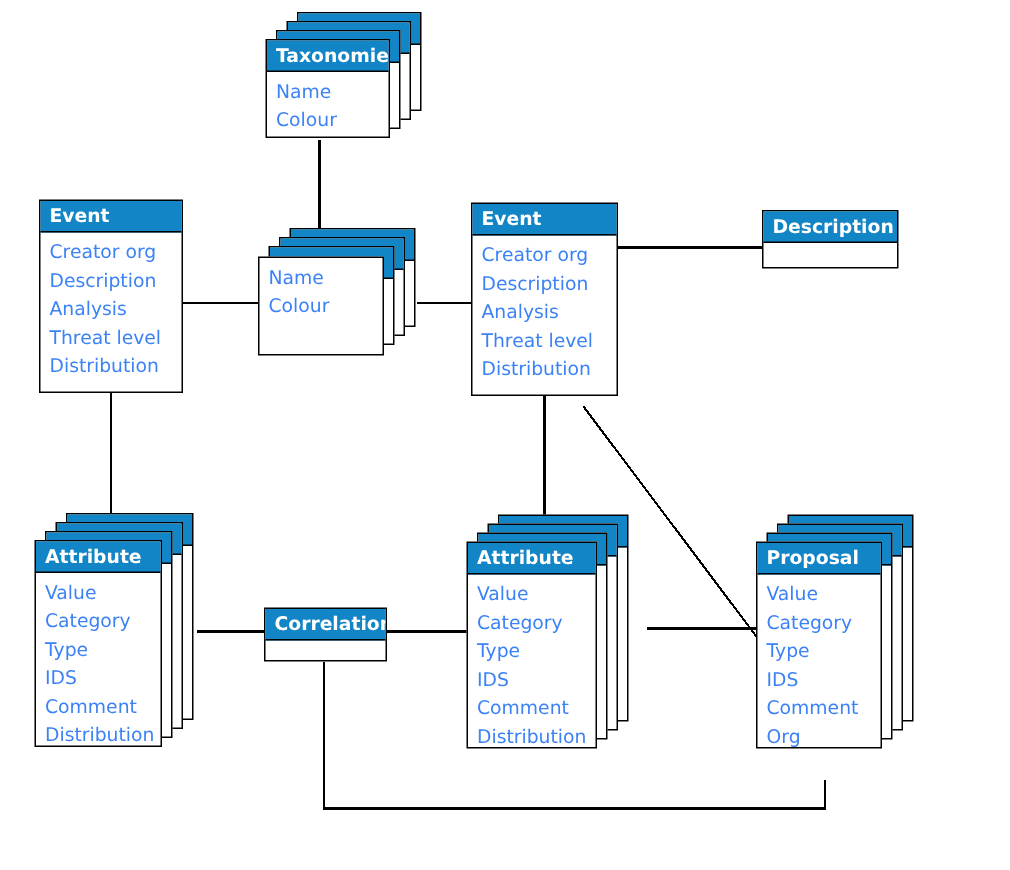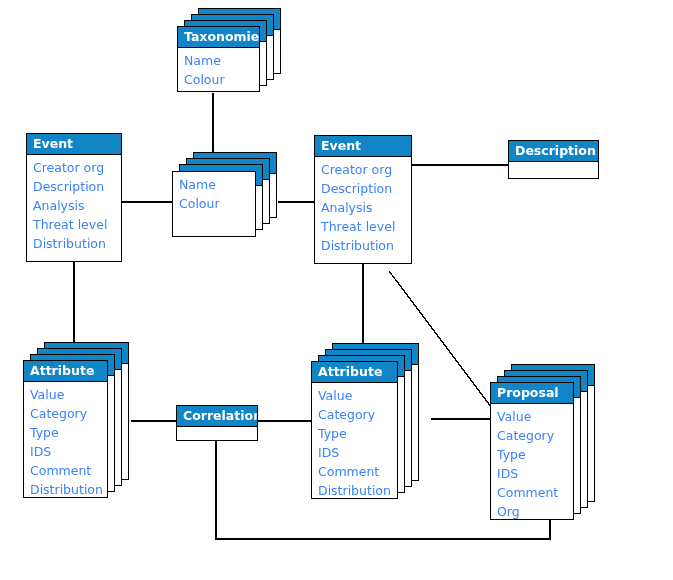--- a/index.html
+++ b/index.html
@@ -207,21 +207,21 @@
         <div class="fld">Value</div>
         <div class="fld">Category</div>
         <div class="fld">Type</div>
         <div class="fld">IDS</div>
         <div class="fld">Comment</div>
         <div class="fld">Distribution</div>
       </div>
     </div>
   </div>
 
-  <div class="node" style="left:490px;top:343px;width:120px;height:160px;margin-top:21px;">
+  <div class="node" style="left:504px;top:343px;width:120px;height:160px;">
     <div class="ghost" style="left:21px;top:0px;width:84px;height:138px;">
         <div class="gh"></div>
       </div>
     <div class="ghost" style="left:14px;top:6px;width:84px;height:138px;">
         <div class="gh"></div>
       </div>
     <div class="ghost" style="left:7px;top:12px;width:84px;height:138px;">
         <div class="gh"></div>
       </div>
     <div class="card" style="left:0px;top:18px;width:84px;height:138px;">

